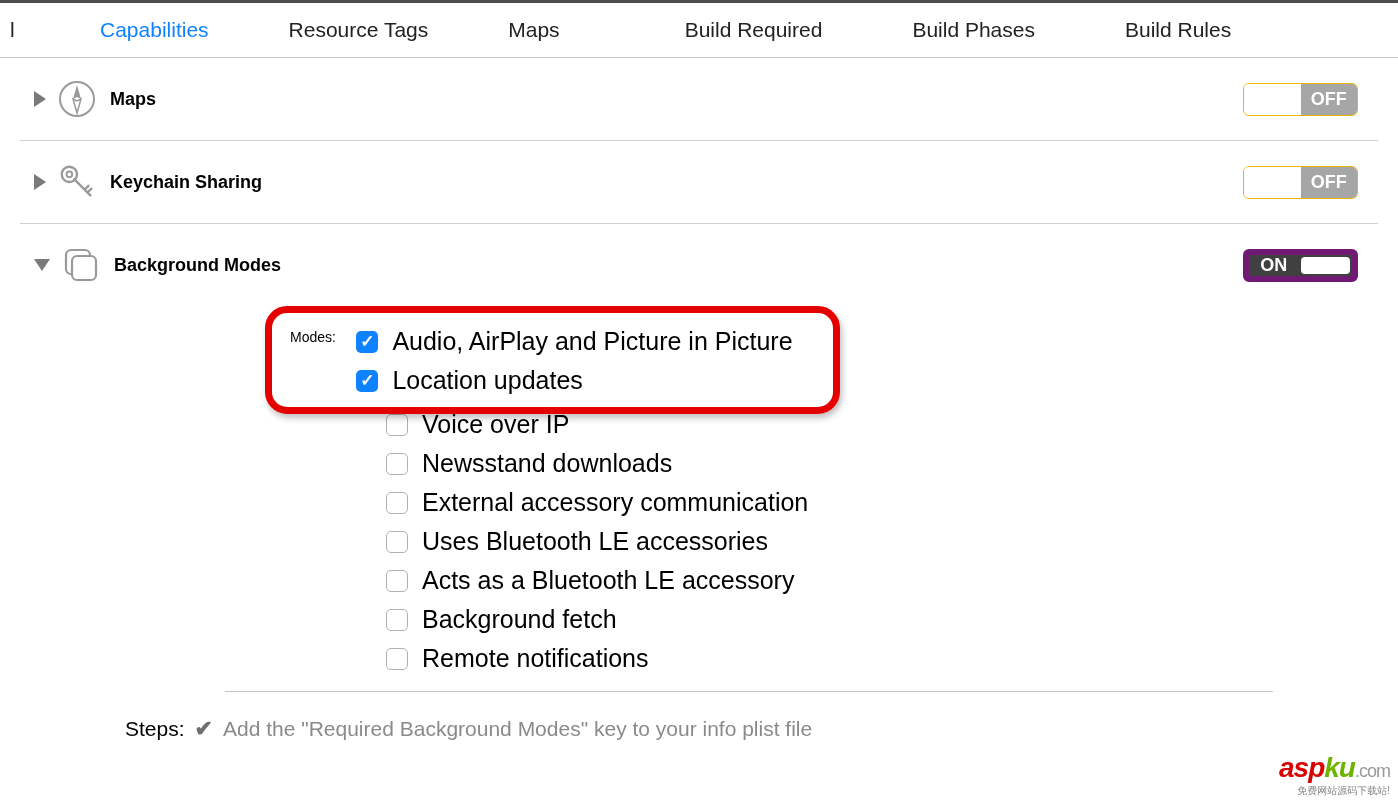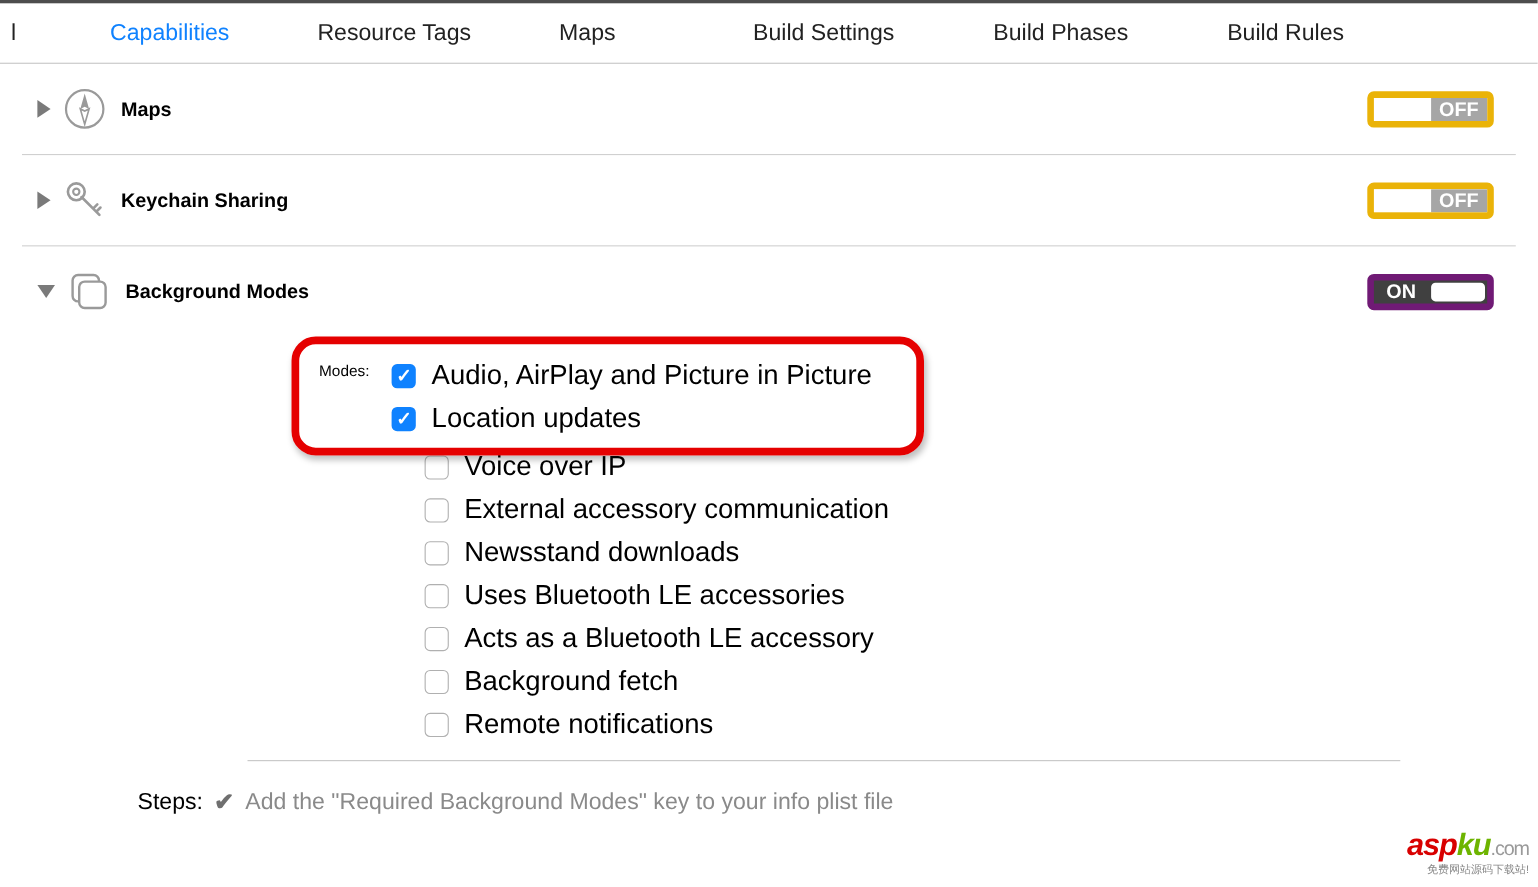--- a/index.html
+++ b/index.html
@@ -87,21 +87,21 @@
       width: 115px;
       height: 33px;
       border-radius: 6px;
       display: flex;
       overflow: hidden;
       cursor: pointer;
       font-size: 18px;
       font-weight: 700;
     }
     .toggle.off {
-      border: 6px solid #eab308;
+      border: 1px solid #eab308;
     }
     .toggle.off .t-left {
       flex: 1;
       background: #fff;
     }
     .toggle.off .t-right {
       flex: 1;
       background: #a6a6a6;
       color: #fff;
       display: flex;
@@ -238,21 +238,21 @@
 </head>
 <body>
 
 <div class="top"></div>
 
 <div class="tabs">
   <span class="tab tab-0">l</span>
   <span class="tab tab-1 active">Capabilities</span>
   <span class="tab tab-2">Resource Tags</span>
   <span class="tab tab-3">Maps</span>
-  <span class="tab tab-4">Build Settings</span>
+  <span class="tab tab-4">Build Required</span>
   <span class="tab tab-5">Build Phases</span>
   <span class="tab tab-6">Build Rules</span>
 </div>
 
 <div class="section">
   <div class="disclosure closed"></div>
   <div class="capicon">
     <svg width="40" height="40" viewBox="0 0 40 40">
       <circle cx="20" cy="20" r="17" fill="none" stroke="#9a9a9a" stroke-width="2"></circle>
       <polygon points="20,6 24,20 20,18 16,20" fill="#9a9a9a"></polygon>
@@ -311,25 +311,25 @@
       </div>
     </div>
   </div>
   <div class="rest-checks">
     <div class="checkrow">
       <div class="cbox unchecked"></div>
       <span>Voice over IP</span>
     </div>
     <div class="checkrow">
       <div class="cbox unchecked"></div>
+      <span>Newsstand downloads</span>
+    </div>
+    <div class="checkrow">
+      <div class="cbox unchecked"></div>
       <span>External accessory communication</span>
-    </div>
-    <div class="checkrow">
-      <div class="cbox unchecked"></div>
-      <span>Newsstand downloads</span>
     </div>
     <div class="checkrow">
       <div class="cbox unchecked"></div>
       <span>Uses Bluetooth LE accessories</span>
     </div>
     <div class="checkrow">
       <div class="cbox unchecked"></div>
       <span>Acts as a Bluetooth LE accessory</span>
     </div>
     <div class="checkrow">

